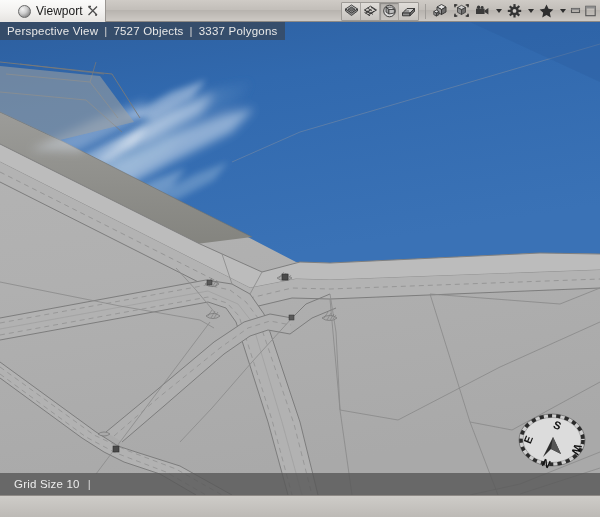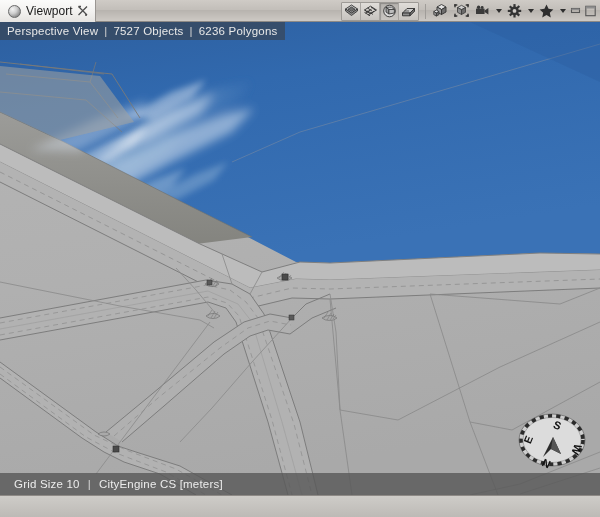--- a/index.html
+++ b/index.html
@@ -32,21 +32,21 @@
     box-sizing: border-box;
     display: flex;
     align-items: stretch;
   }
 
   .tab {
     position: relative;
     display: flex;
     align-items: center;
     gap: 5px;
-    padding: 0 6px 0 8px;
+    padding: 0 6px 0 18px;
     height: 22px;
     box-sizing: border-box;
     background: linear-gradient(to bottom, #fbfbfa 0%, #f2f1ef 55%, #e6e4e1 100%);
     border-right: 1px solid #9a9692;
     cursor: default;
   }
   .tab-label {
     font-size: 12px;
     color: #1a1a1a;
     line-height: 22px;
@@ -498,21 +498,21 @@
 
         <path d="M 470 0 L 600 0 L 600 60 Z" fill="#2b5d9d" opacity=".35"></path>
       </svg>
     </div>
 
     <div class="vp-info">
       <span>Perspective View</span>
       <span class="sep">|</span>
       <span>7527 Objects</span>
       <span class="sep">|</span>
-      <span>6236 Polygons</span>
+      <span>3337 Polygons</span>
     </div>
 
     <div class="compass">
       <svg width="80" height="66" viewBox="0 0 80 66">
         <g transform="translate(40,33)">
           <ellipse cx="0" cy="0" rx="33" ry="26" fill="#d2d2d2" stroke="#6a6a6a" stroke-width="0.8" opacity=".92"></ellipse>
           <ellipse cx="0" cy="0" rx="29" ry="22.5" fill="#dcdcdc" stroke="#8a8a8a" stroke-width="0.6"></ellipse>
 
           <g>
             <ellipse cx="0" cy="0" rx="31" ry="24.2" fill="none" stroke="#2b2b2b" stroke-width="3.6" stroke-dasharray="4.2 4.2"></ellipse>
@@ -525,18 +525,17 @@
           <text x="4" y="-11" fill="#111" font-family="'Liberation Sans',sans-serif" font-size="11" font-weight="bold" text-anchor="middle" transform="rotate(22 4 -11)">S</text>
           <text x="21" y="8" fill="#111" font-family="'Liberation Sans',sans-serif" font-size="11" font-weight="bold" text-anchor="middle" transform="rotate(112 21 8)">W</text>
           <text x="-4" y="20" fill="#111" font-family="'Liberation Sans',sans-serif" font-size="11" font-weight="bold" text-anchor="middle" transform="rotate(-155 -4 20)">N</text>
         </g>
       </svg>
     </div>
 
     <div class="vp-status">
       <span>Grid Size 10</span>
       <span class="sep">|</span>
-      <span>CityEngine CS [meters]</span>
     </div>
   </div>
 
   <div class="bottom-strip"></div>
 </div>
 
 </body></html>

